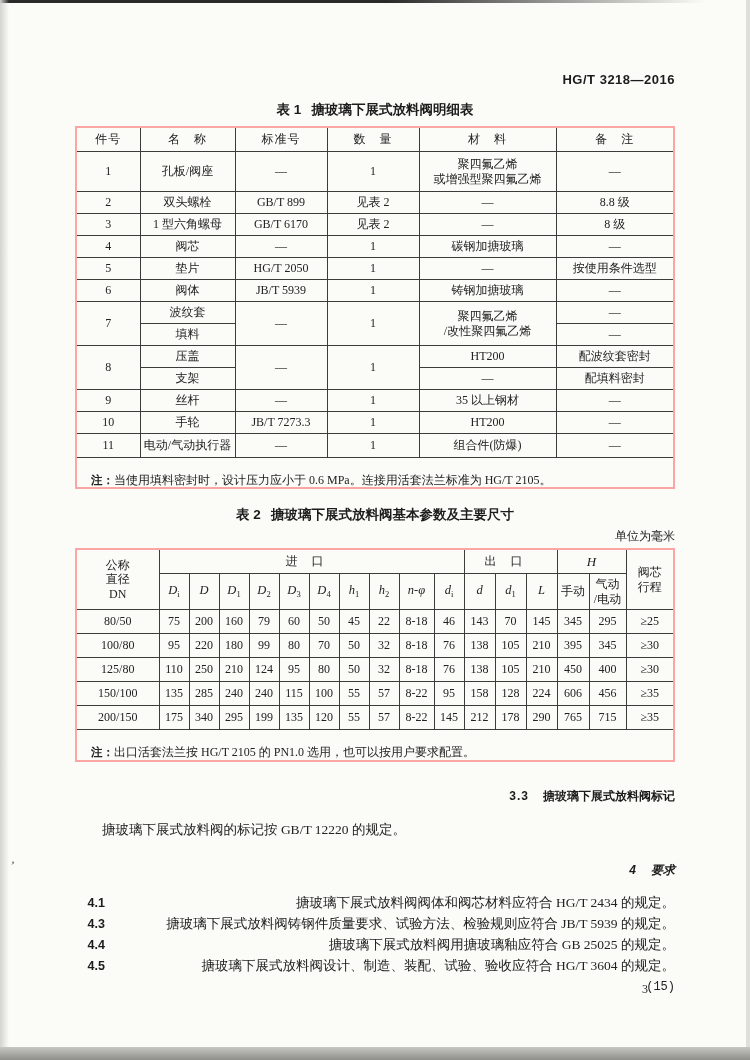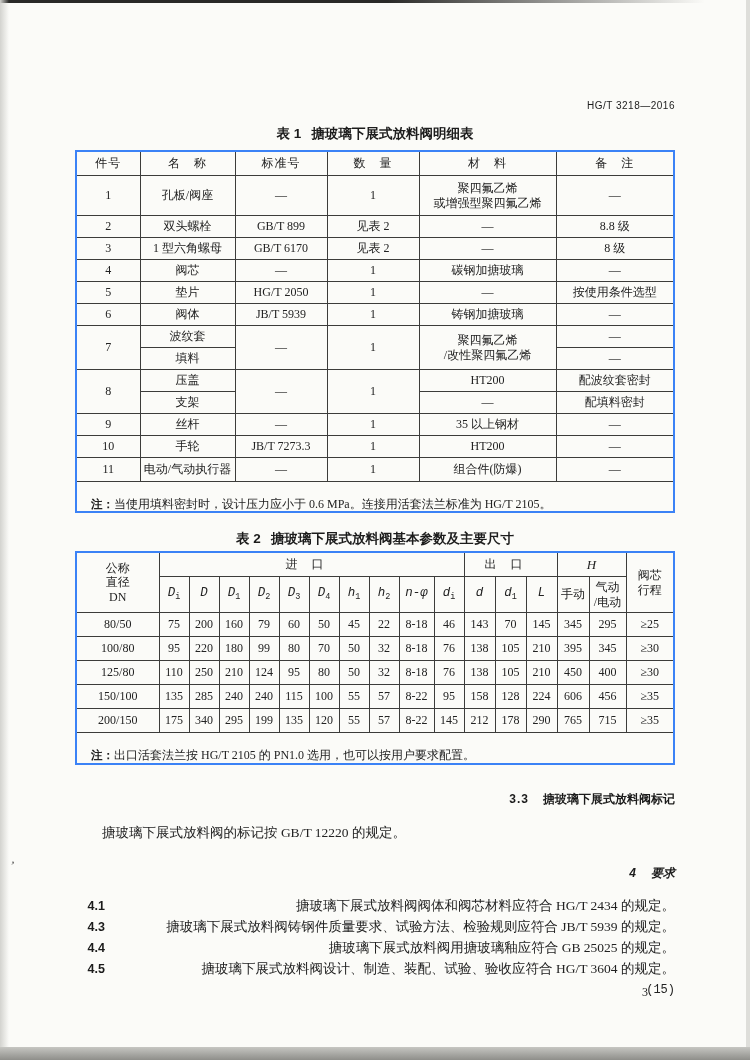--- a/index.html
+++ b/index.html
@@ -11,49 +11,49 @@
             background:linear-gradient(to right,#2a2a28 55%,rgba(42,42,40,0));}
   .edge-left{position:absolute;top:0;left:0;width:9px;height:1060px;
              background:linear-gradient(to right,#d3d3cf,rgba(211,211,207,0));}
   .edge-right{position:absolute;top:0;right:0;width:4px;height:1060px;background:#dededa;}
   .edge-bottom{position:absolute;bottom:0;left:0;width:750px;height:13px;
                background:linear-gradient(to bottom,#c6c6c2,#8e8e8a);}
   .scan-mark{position:absolute;left:10px;top:858px;font-size:13px;color:#555;transform:rotate(12deg);}
 
   .content{position:absolute;left:75px;top:0;width:600px;}
 
-  .doc-no{margin-top:100px;text-align:right;font-family:"Liberation Sans","DejaVu Sans",sans-serif;
-          font-weight:normal;font-size:10px;letter-spacing:0.5px;color:#1c1c1c;}
+  .doc-no{margin-top:72px;text-align:right;font-family:"Liberation Sans","DejaVu Sans",sans-serif;
+          font-weight:bold;font-size:13px;letter-spacing:0.5px;color:#1c1c1c;}
 
   .caption{text-align:center;font-family:"Liberation Sans","DejaVu Sans",sans-serif;
            font-weight:bold;font-size:13.5px;color:#1c1c1c;}
   .caption .cap-num{margin-right:10px;}
   .caption1{margin-top:14px;}
   .caption2{margin-top:17px;}
   .unit{margin-top:4px;text-align:right;font-size:12px;color:#222;}
 
   table{border-collapse:collapse;width:600px;table-layout:fixed;margin-top:7px;
         font-size:12px;text-align:center;color:#222;}
   .t2{margin-top:3px;}
   th,td{border:1px solid #3c3c3a;font-weight:normal;vertical-align:middle;
         white-space:pre-line;line-height:1.22;padding:0 1px;}
-  table{border:2px solid #3b82f6;}
+  table{border:2px solid #fca5a5;}
   .t1 th{height:23px;letter-spacing:1px;}
   .t1 td{height:21px;}
   td.rh2{height:39px;}
   td.rh11{height:23px;}
   td.note-cell{height:26px;text-align:left;padding-left:14px;font-size:12px;}
   .note-label{font-weight:bold;font-family:"Liberation Sans","DejaVu Sans",sans-serif;font-size:11.5px;}
 
   .t2 thead tr.grp th{height:23px;}
   .t2 thead tr.sub th{height:35px;}
   .t2 tbody td{height:23px;}
   .t2 td.note-cell{height:25px;}
   .grp-label{letter-spacing:14px;text-indent:14px;}
-  th.var, .t2 .var i{font-style:italic;font-family:Liberation Mono, monospace;}
+  th.var, .t2 .var i{font-style:italic;font-family:Liberation Serif, serif;}
   th.var i{font-style:italic;font-size:12.5px;}
   th.var sub{font-size:8.5px;font-style:normal;}
   th.hvar{font-style:italic;font-size:13px;}
 
   .sec-heading{margin-top:26px;font-family:"Liberation Sans","DejaVu Sans",sans-serif;
                font-weight:bold;font-size:12px;color:#1b1b1b;text-align:right;}
   .sec-heading .num{margin-right:14px;letter-spacing:1px;}
   .sec-4{margin-top:23px;font-style:italic;}
   .body-para{margin:16px 0 0 0;font-size:13.5px;text-indent:2em;color:#222;}
 
@@ -208,20 +208,21 @@
           <td class="note-cell" colspan="6">
             <span class="note-label">注：</span><span>当使用填料密封时，设计压力应小于 0.6 MPa。连接用活套法兰标准为 HG/T 2105。</span>
           </td>
         </tr>
       </tbody>
     </table>
 
     <div class="caption caption2">
       <span class="cap-num">表 2</span><span>搪玻璃下展式放料阀基本参数及主要尺寸</span>
     </div>
+    <div class="unit">单位为毫米</div>
 
     <table class="t2">
       <colgroup>
         <col style="width:83px">
         <col style="width:30px">
           <col style="width:30px">
           <col style="width:30px">
           <col style="width:30px">
         <col style="width:30px">
           <col style="width:30px">

